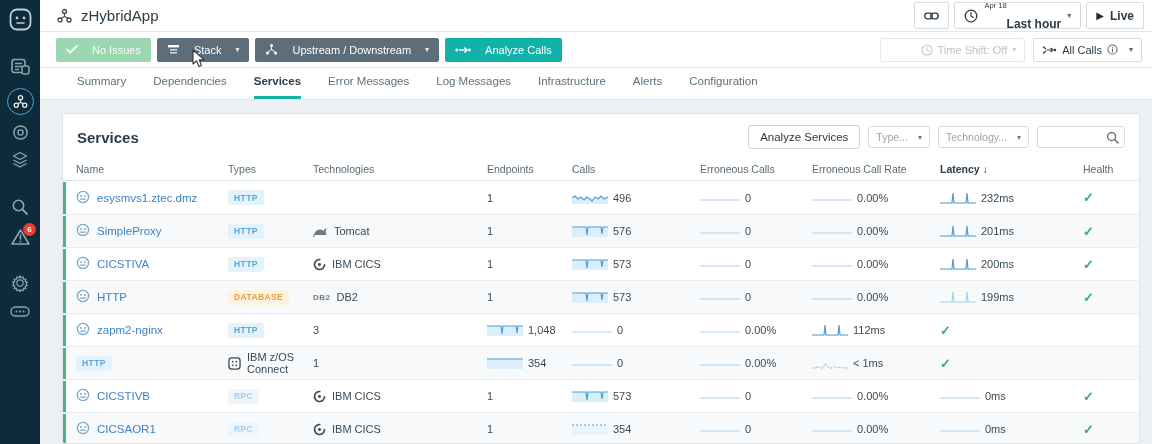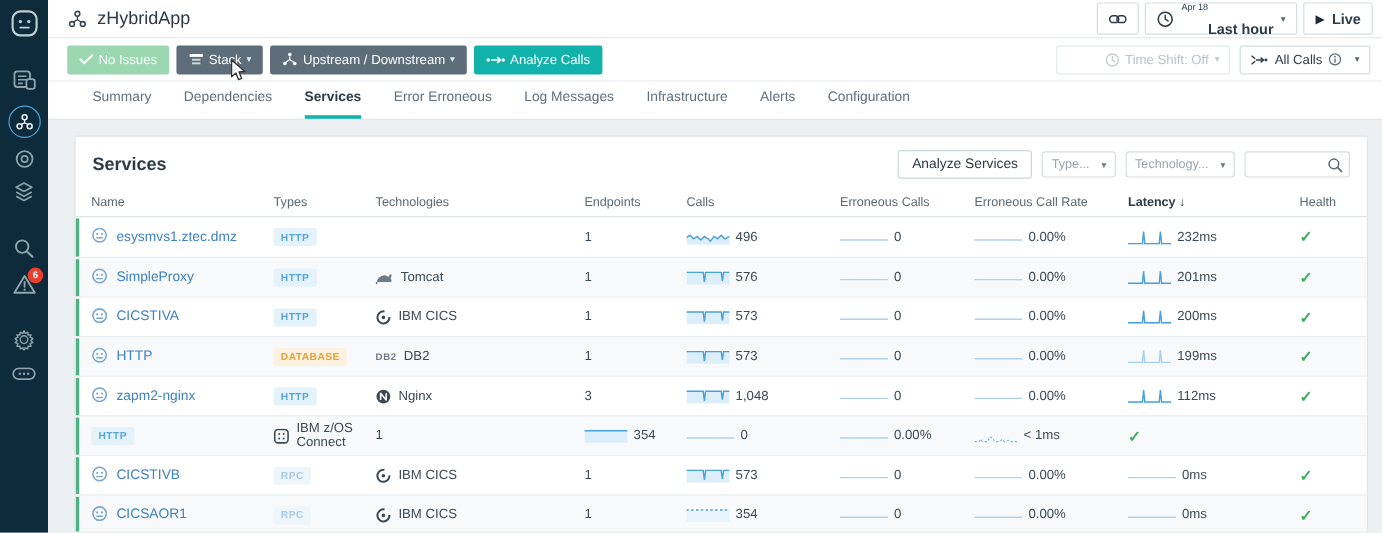--- a/index.html
+++ b/index.html
@@ -20,21 +20,21 @@
   .app-title { display:flex; align-items:center; gap:8px; font-size:15px; color:#2b3b47; }
   .top-right { margin-left:auto; display:flex; gap:5px; align-items:center; }
   .chip { border:1px solid #d6dde2; border-radius:2px; background:#fff; display:flex; align-items:center; gap:6px; padding:0 9px; height:27px; font-size:12px; color:#2b3b47; cursor:pointer; }
   .time-text { display:flex; flex-direction:row; line-height:1; }
   .time-date { font-size:7.5px; color:#2b3b47; }
   .time-range { font-size:12px; font-weight:bold; margin-top:16px; }
   .caret { font-size:8px; color:#5a6a75; }
   .live-tri { font-size:10px; color:#1c2b35; }
 
   .toolbar { height:36px; background:#fff; border-bottom:1px solid #e8ebee; display:flex; align-items:center; padding:0 10px 0 16px; gap:6px; }
-  .tbtn { height:24px; border:none; border-radius:2px; font-size:11px; font-family:inherit; display:inline-flex; align-items:center; gap:4px; padding:0 10px; color:#fff; cursor:pointer; }
+  .tbtn { height:24px; border:none; border-radius:2px; font-size:11px; font-family:inherit; display:inline-flex; align-items:center; gap:14px; padding:0 10px; color:#fff; cursor:pointer; }
   .tbtn .caret { color:rgba(255,255,255,.85); }
   .b-green { background:#9bd8b1; color:rgba(255,255,255,.92); }
   .b-dark  { background:#5d6e7a; }
   .b-teal  { background:#10b2a9; }
   .tbtn-outline { height:24px; background:#fff; border:1px solid #d6dde2; border-radius:2px; font-size:11px; display:inline-flex; align-items:center; gap:5px; padding:0 8px; color:#2b3b47; cursor:pointer; }
   .disabled-chip { border-color:#e4e9ec; color:#b9c4cb;padding-left:40px; }
   .tool-right { margin-left:auto; display:flex; gap:8px; align-items:center; }
 
   .tabs { height:32px; background:#fff; border-bottom:1px solid #e3e7ea; display:flex; align-items:flex-end; padding-left:37px; gap:27px; }
   .tab { font-size:11.5px; color:#5f707c; padding-bottom:9px; border-bottom:3px solid transparent; cursor:pointer; white-space:nowrap; }
@@ -238,21 +238,21 @@
           </svg>
         <span class="caret" style="margin-left:6px;">▾</span>
       </button>
     </div>
   </div>
 
   <div class="tabs">
       <div class="tab">Summary</div>
       <div class="tab">Dependencies</div>
       <div class="tab active">Services</div>
-      <div class="tab">Error Erroneous</div>
+      <div class="tab">Error Messages</div>
       <div class="tab">Log Messages</div>
       <div class="tab">Infrastructure</div>
       <div class="tab">Alerts</div>
       <div class="tab">Configuration</div>
     </div>
 
   <div class="content">
     <section class="card">
       <div class="card-head">
         <h2 class="card-title">Services</h2>
@@ -556,31 +556,20 @@
                 <span><svg width="14" height="14" viewBox="0 0 14 14" style="flex:none">
                     <circle cx="7" cy="7" r="5.6" fill="none" stroke="#7aa6cf" stroke-width="1.3"></circle>
                     <circle cx="5" cy="6" r="0.9" fill="#7aa6cf"></circle>
                     <circle cx="9" cy="6" r="0.9" fill="#7aa6cf"></circle>
                     <path d="M4.7 9.2 h4.6" stroke="#7aa6cf" stroke-width="1.2" stroke-linecap="round"></path>
                   </svg></span>
                 <span>zapm2-nginx</span>
               </span>
             </div>
             <div><span class="type-badge tb-http">HTTP</span></div>
-            <div>
-              <span class="c-tech">
-                <span style="display:inline-flex;">
-                  <svg width="13" height="13" viewBox="0 0 14 14">
-                    <circle cx="7" cy="7" r="6.2" fill="#3a4a55"></circle>
-                    <path d="M4.5 10 V4 L9.5 10 V4" fill="none" stroke="#fff" stroke-width="1.4" stroke-linejoin="round"></path>
-                  </svg>
-                </span>
-                <span>Nginx</span>
-              </span>
-            </div>
             <div>3</div>
             <div>
               <span class="c-spark">
                 <span style="display:inline-flex;">
                   <svg width="36" height="14" viewBox="0 0 36 14">
                     <polygon points="0,3 14,3 15,11 16,3 29,3 30,10 31,3 36,3 36,13 0,13" fill="#ddeefb"></polygon>
                     <polyline points="0,3 14,3 15,11 16,3 29,3 30,10 31,3 36,3" fill="none" stroke="#4aa0da" stroke-width="1.2"></polyline>
                   </svg>
                 </span>
                 <span>1,048</span>

